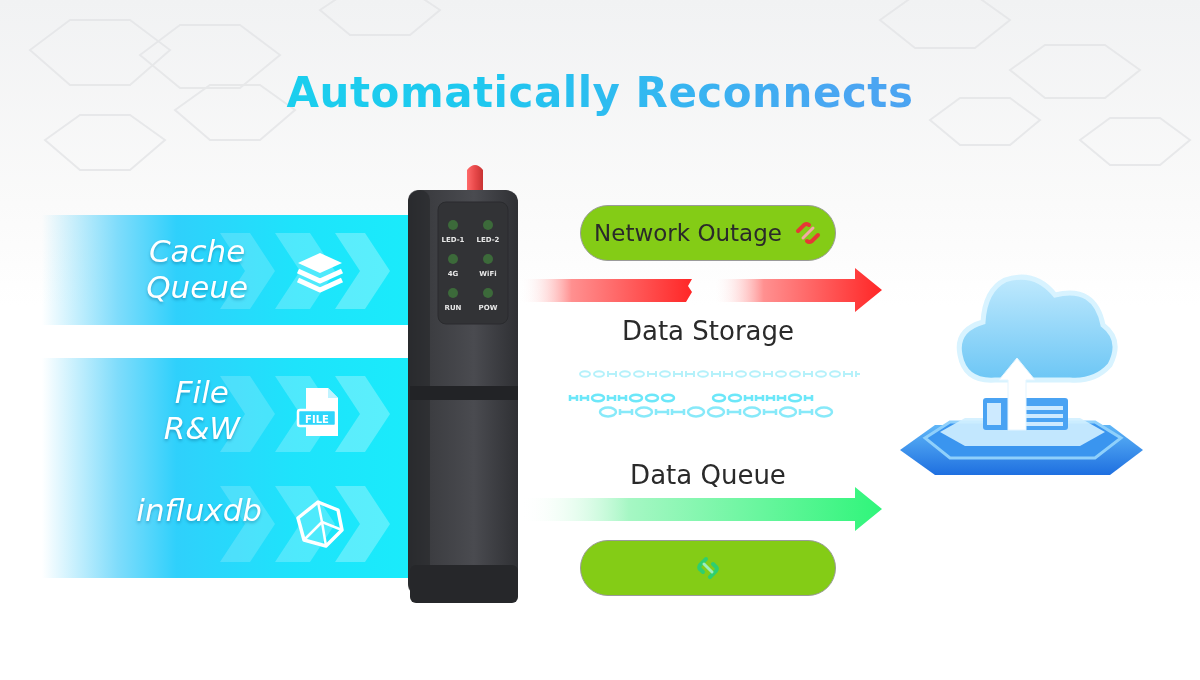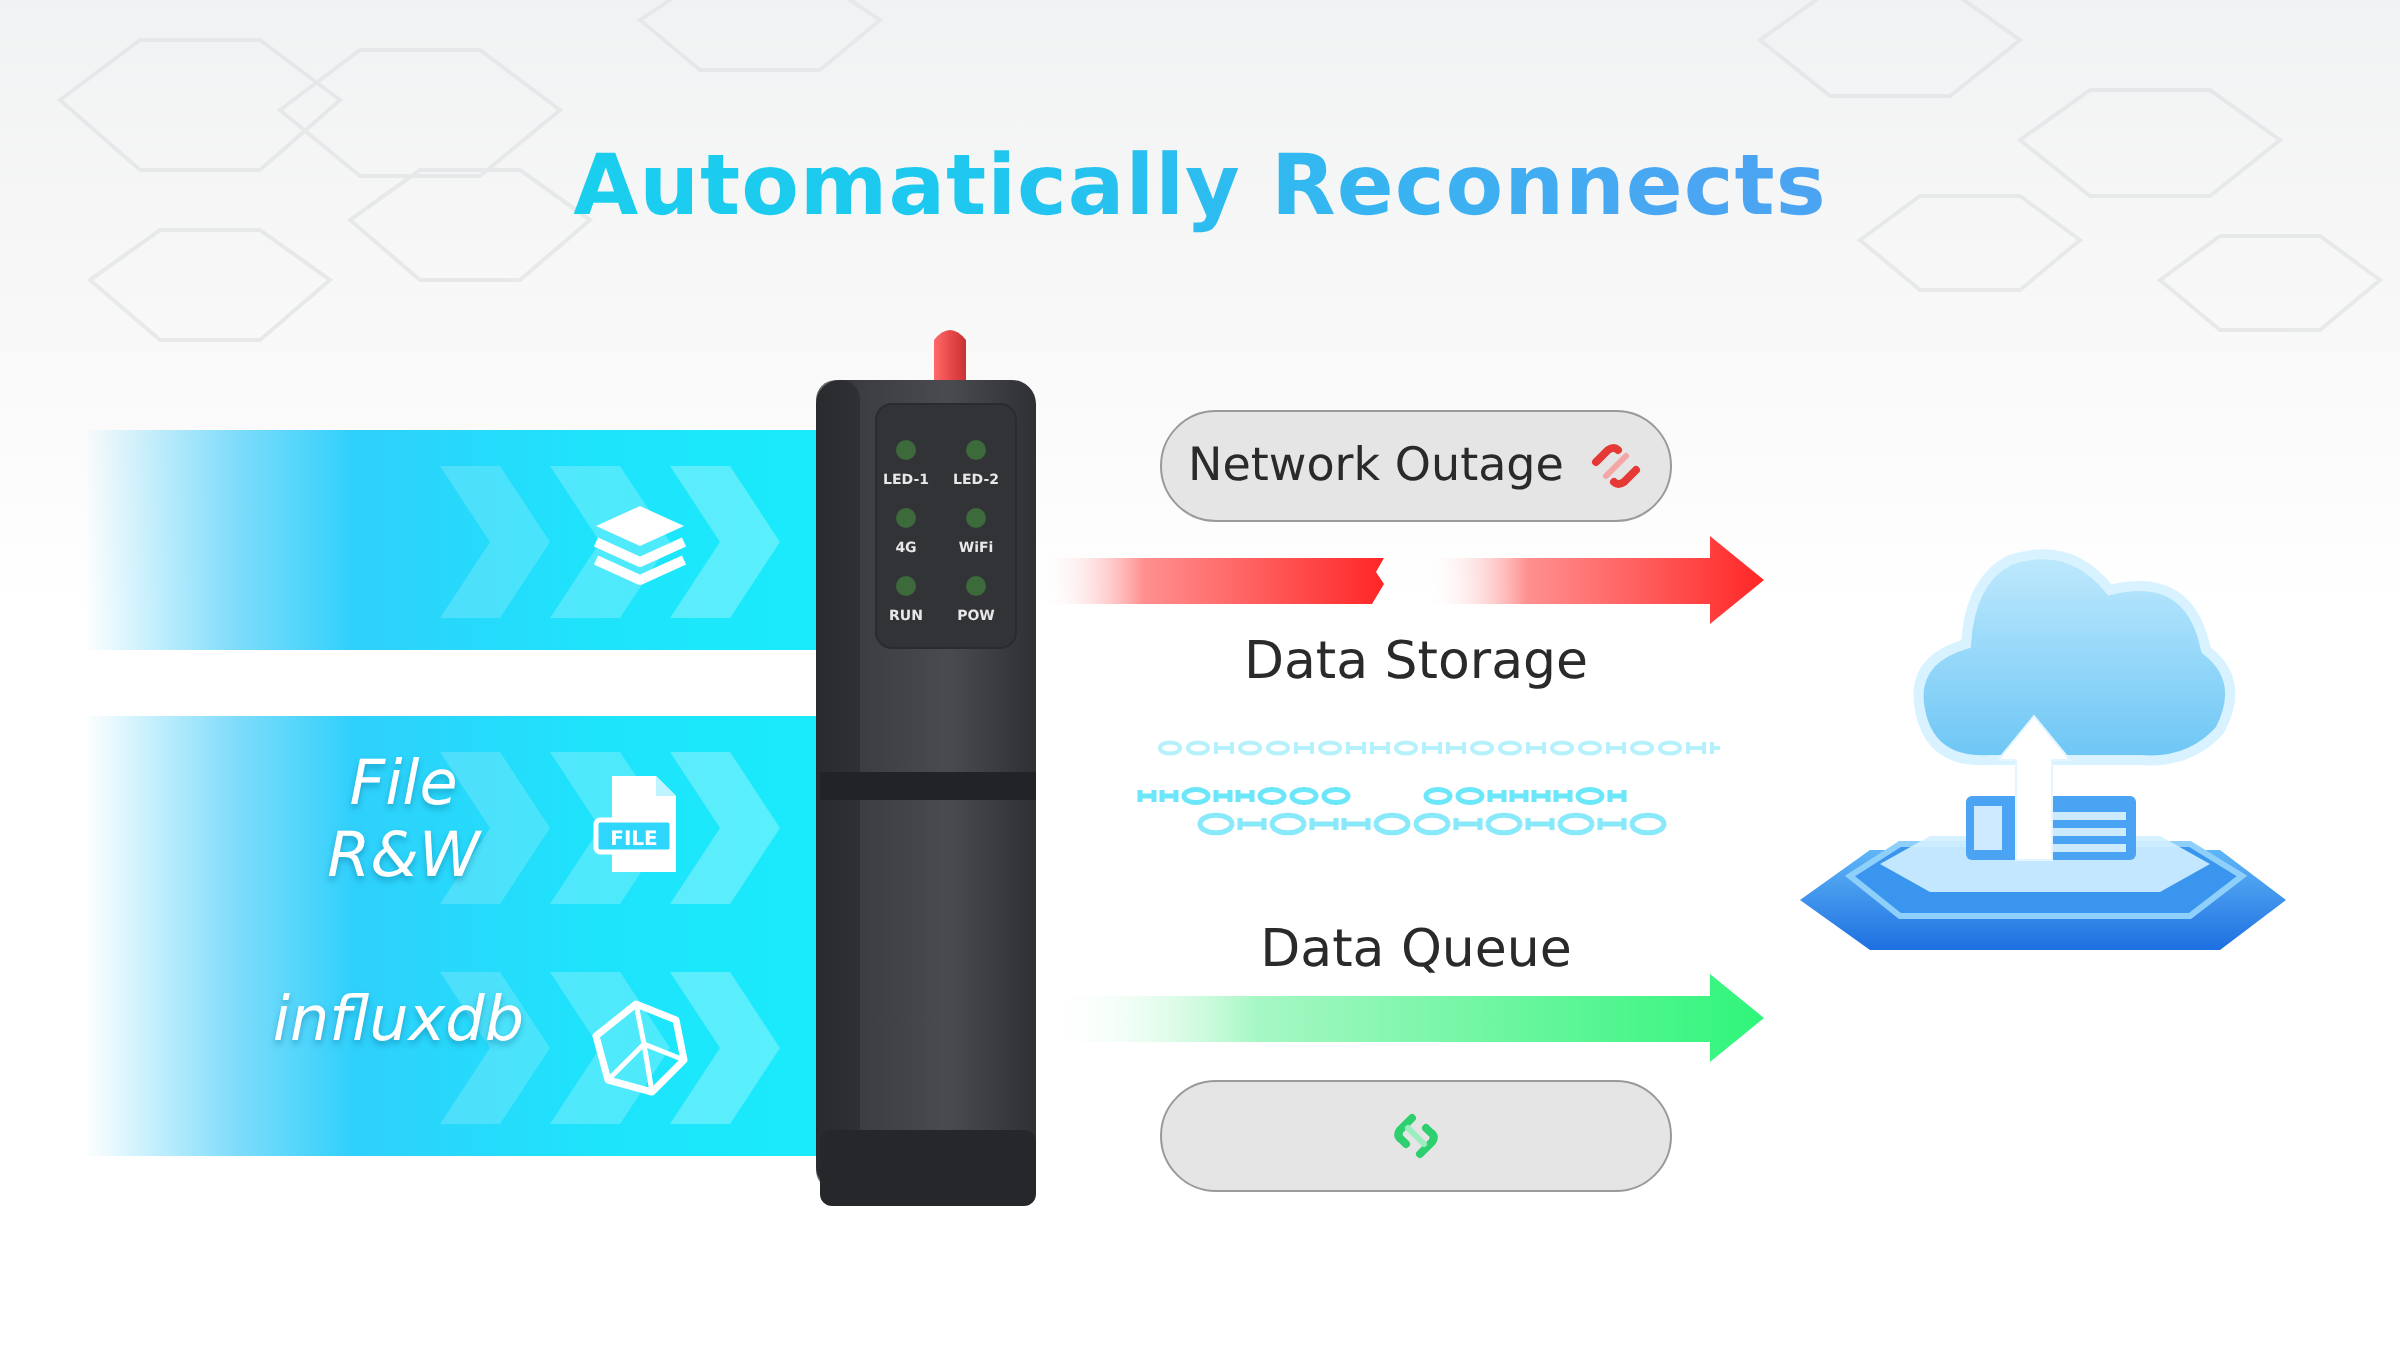--- a/index.html
+++ b/index.html
@@ -2,21 +2,21 @@
 <html><head>
 <meta charset="utf-8">
 <style>
   * { box-sizing: border-box; margin: 0; padding: 0; }
   body { width: 1200px; height: 680px; overflow: hidden; background: #ffffff; font-family: "Liberation Sans", sans-serif; position: relative; }
   .bg { position: absolute; left: 0; top: 0; width: 1200px; height: 680px; }
   .title { position: absolute; left: 0; width: 1200px; top: 44px; text-align: center; font-family: "DejaVu Sans", sans-serif; font-weight: bold; font-size: 42px; letter-spacing: 0.5px; background: linear-gradient(90deg, #14d8ec 0%, #1ec8ef 40%, #4aa6f2 70%, #4f9cf0 100%); -webkit-background-clip: text; background-clip: text; color: transparent; margin-top: 24px; }
   .band { position: absolute; left: 0; width: 420px; height: 110px; background: linear-gradient(90deg, rgba(255,255,255,0) 0%, rgba(255,255,255,0) 10%, #7fdcfb 28%, #2fd0fb 42%, #1ee3fb 70%, #19ecfb 100%); overflow: hidden; }
   .band .label { position: absolute; right: 150px; color: #fff; font-family: "DejaVu Sans", sans-serif; font-style: italic; font-size: 31px; line-height: 36px; text-align: center; text-shadow: 0 2px 3px rgba(0,80,120,0.35); }
   .band .icon { position: absolute; left: 292px; top: 30px; width: 56px; height: 56px; }
-  .pill { position: absolute; left: 580px; width: 256px; height: 56px; border: 1.5px solid #9a9a9a; border-radius: 28px; background: #e5e5e5; display: flex; align-items: center; justify-content: center; gap: 12px; font-size: 23px; color: #2a2a2a; font-family: "DejaVu Sans", sans-serif; }
+  .pill { position: absolute; left: 580px; width: 256px; height: 56px; border: 1.5px solid #9a9a9a; border-radius: 28px; background: #84cc16; display: flex; align-items: center; justify-content: center; gap: 12px; font-size: 23px; color: #2a2a2a; font-family: "DejaVu Sans", sans-serif; }
   .flow-label { position: absolute; left: 580px; width: 256px; text-align: center; font-size: 26px; color: #2a2a2a; font-family: "DejaVu Sans", sans-serif; }
   .arrow { position: absolute; left: 520px; width: 365px; height: 46px; }
   .bits { position: absolute; left: 560px; top: 360px; width: 300px; height: 60px; }
   .device { position: absolute; left: 405px; top: 160px; width: 115px; height: 445px; }
   .cloud { position: absolute; left: 895px; top: 270px; width: 255px; height: 220px; }
 </style>
 </head>
 <body>
 
 <svg class="bg" viewBox="0 0 1200 680">
@@ -42,20 +42,24 @@
 </svg>
 
 <div class="title">Automatically Reconnects</div>
 
 <div class="band" style="top:215px">
   <svg style="position:absolute;left:200px;top:18px" width="200" height="76">
     <polygon points="20,0 50,0 75,38 50,76 20,76 45,38" fill="rgba(255,255,255,0.18)"></polygon>
     <polygon points="75,0 110,0 135,38 110,76 75,76 100,38" fill="rgba(255,255,255,0.22)"></polygon>
     <polygon points="135,0 165,0 190,38 165,76 135,76 160,38" fill="rgba(255,255,255,0.28)"></polygon>
   </svg>
+  <div class="label" style="top:18px; right:172px;">
+    <div>Cache</div>
+    <div>Queue</div>
+  </div>
   <svg class="icon" viewBox="0 0 56 56">
     <polygon points="28,8 50,18 28,28 6,18" fill="#fff"></polygon>
     <polyline points="6,26 28,36 50,26" fill="none" stroke="#fff" stroke-width="5" stroke-linejoin="round"></polyline>
     <polyline points="6,35 28,45 50,35" fill="none" stroke="#fff" stroke-width="5" stroke-linejoin="round"></polyline>
   </svg>
 </div>
 
 <div class="band" style="top:358px">
   <svg style="position:absolute;left:200px;top:18px" width="200" height="76">
     <polygon points="20,0 50,0 75,38 50,76 20,76 45,38" fill="rgba(255,255,255,0.18)"></polygon>

